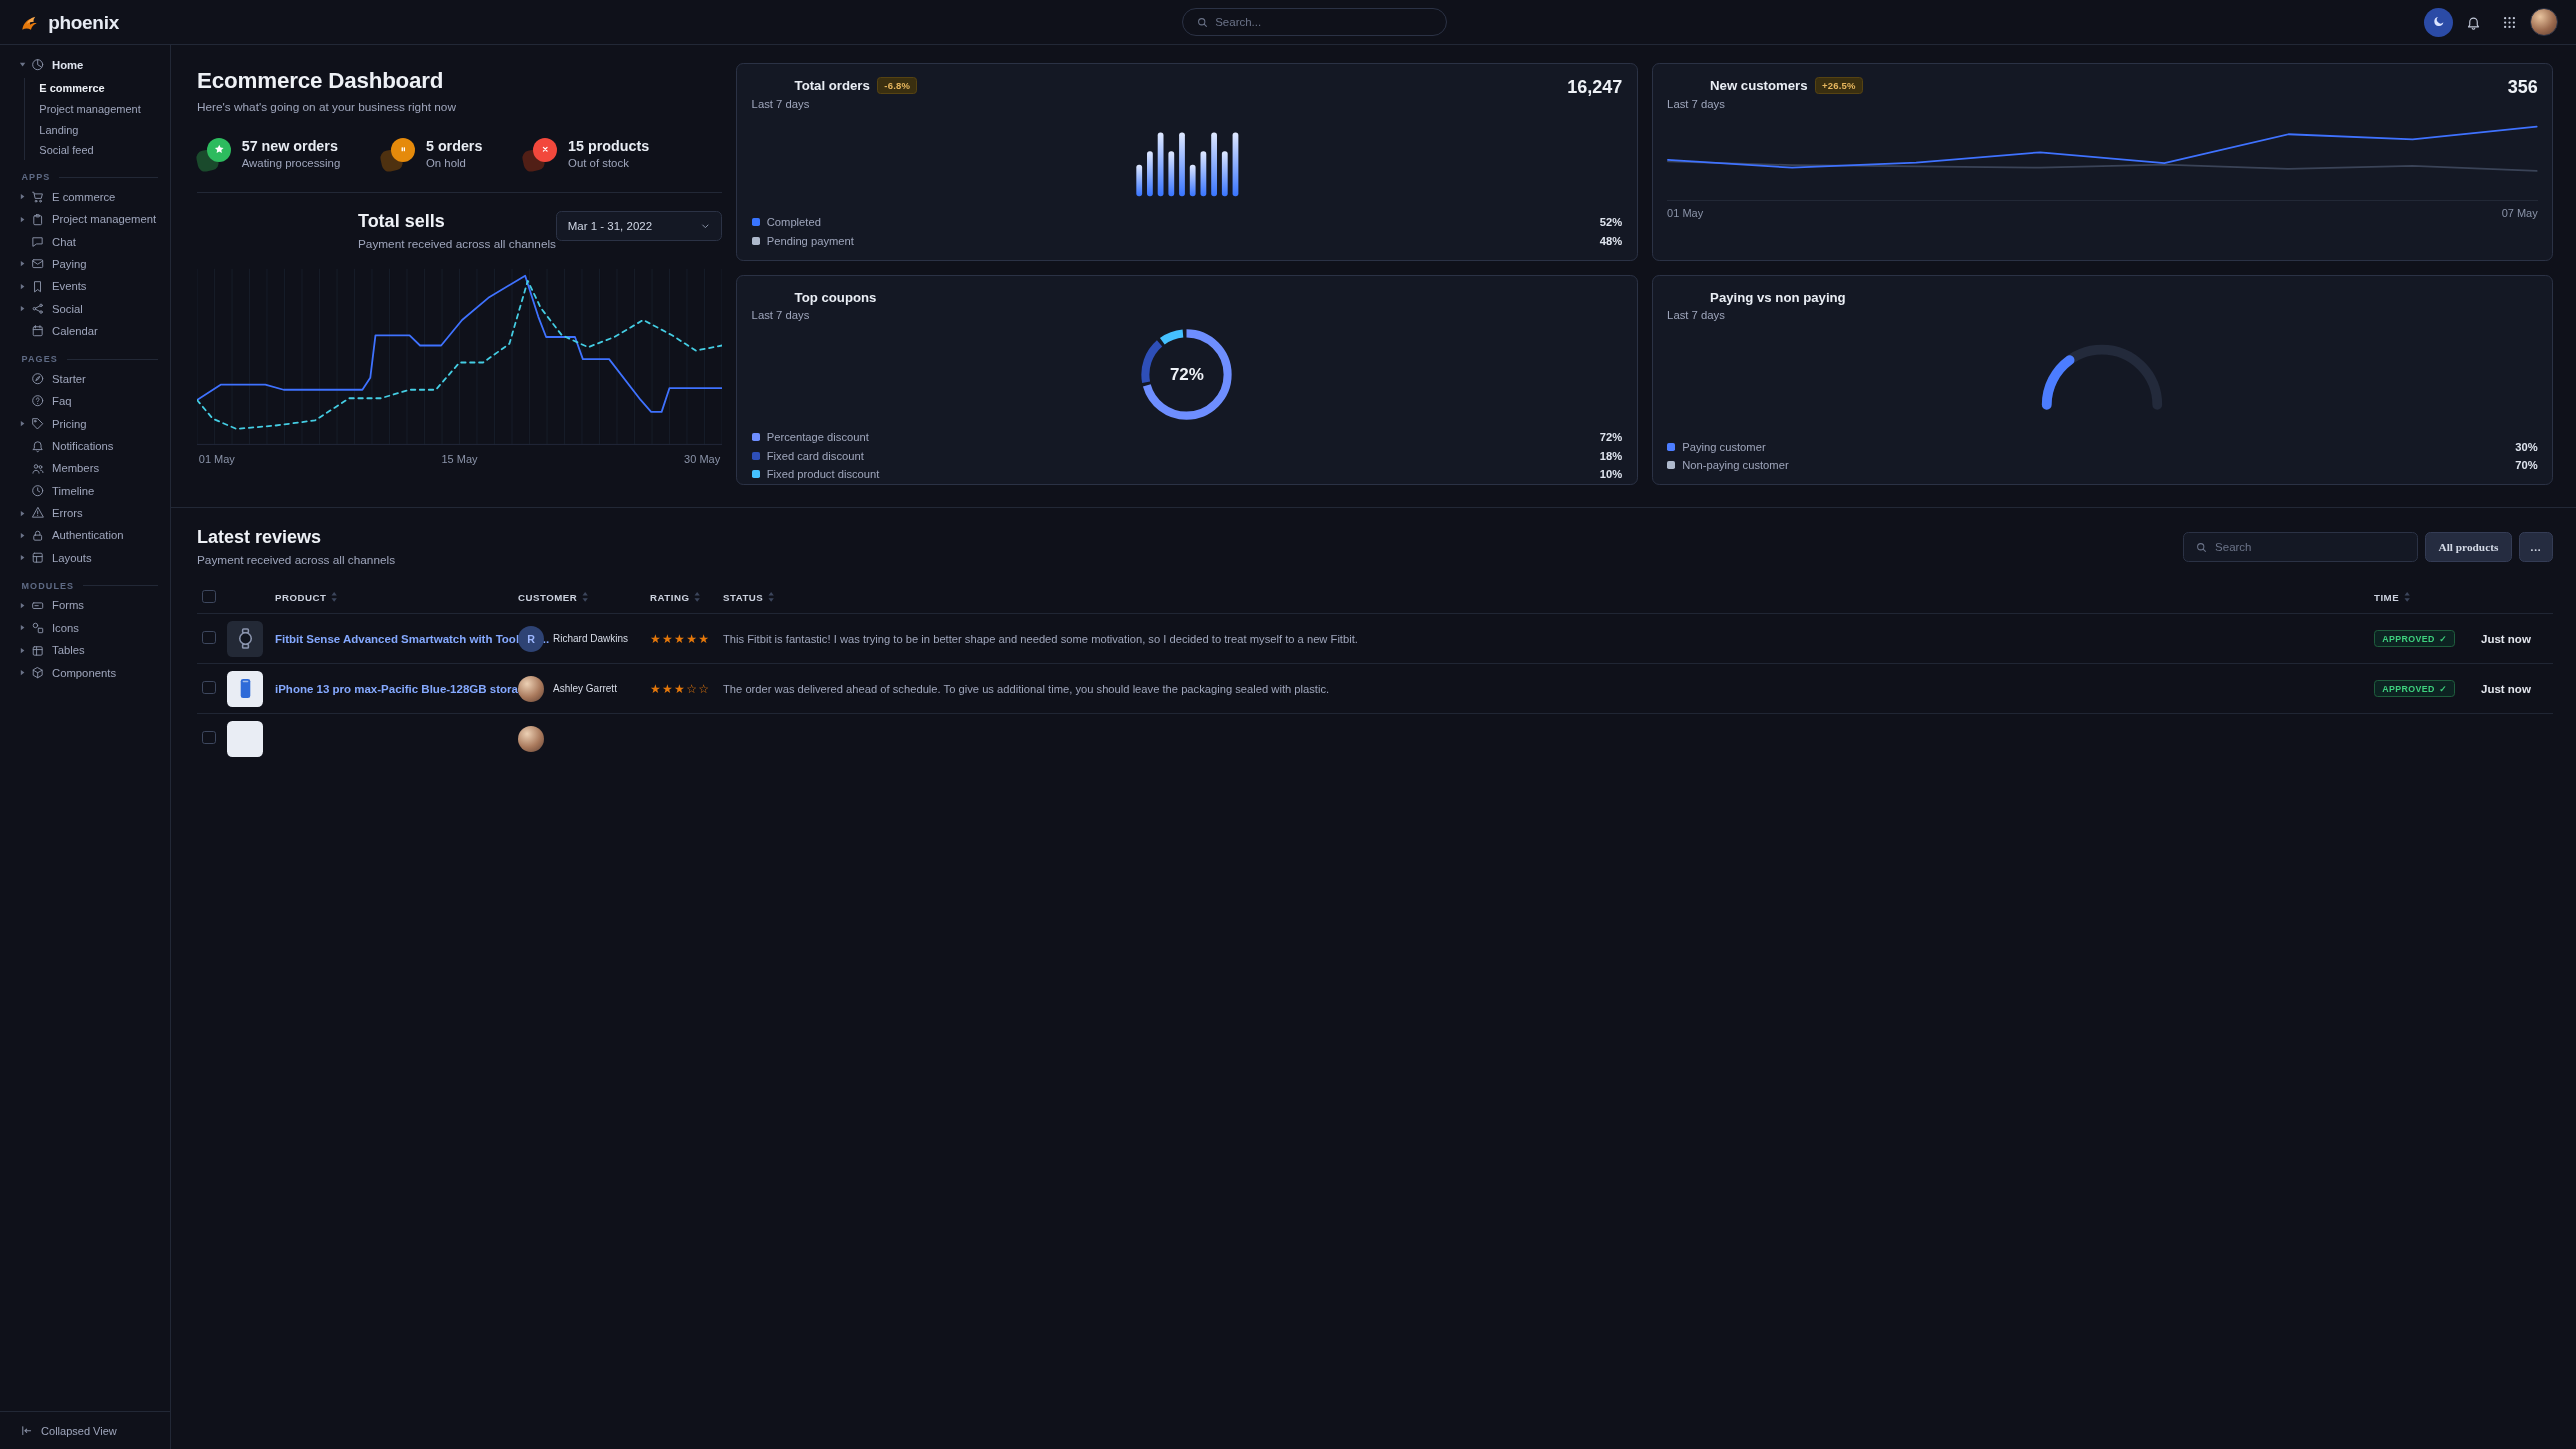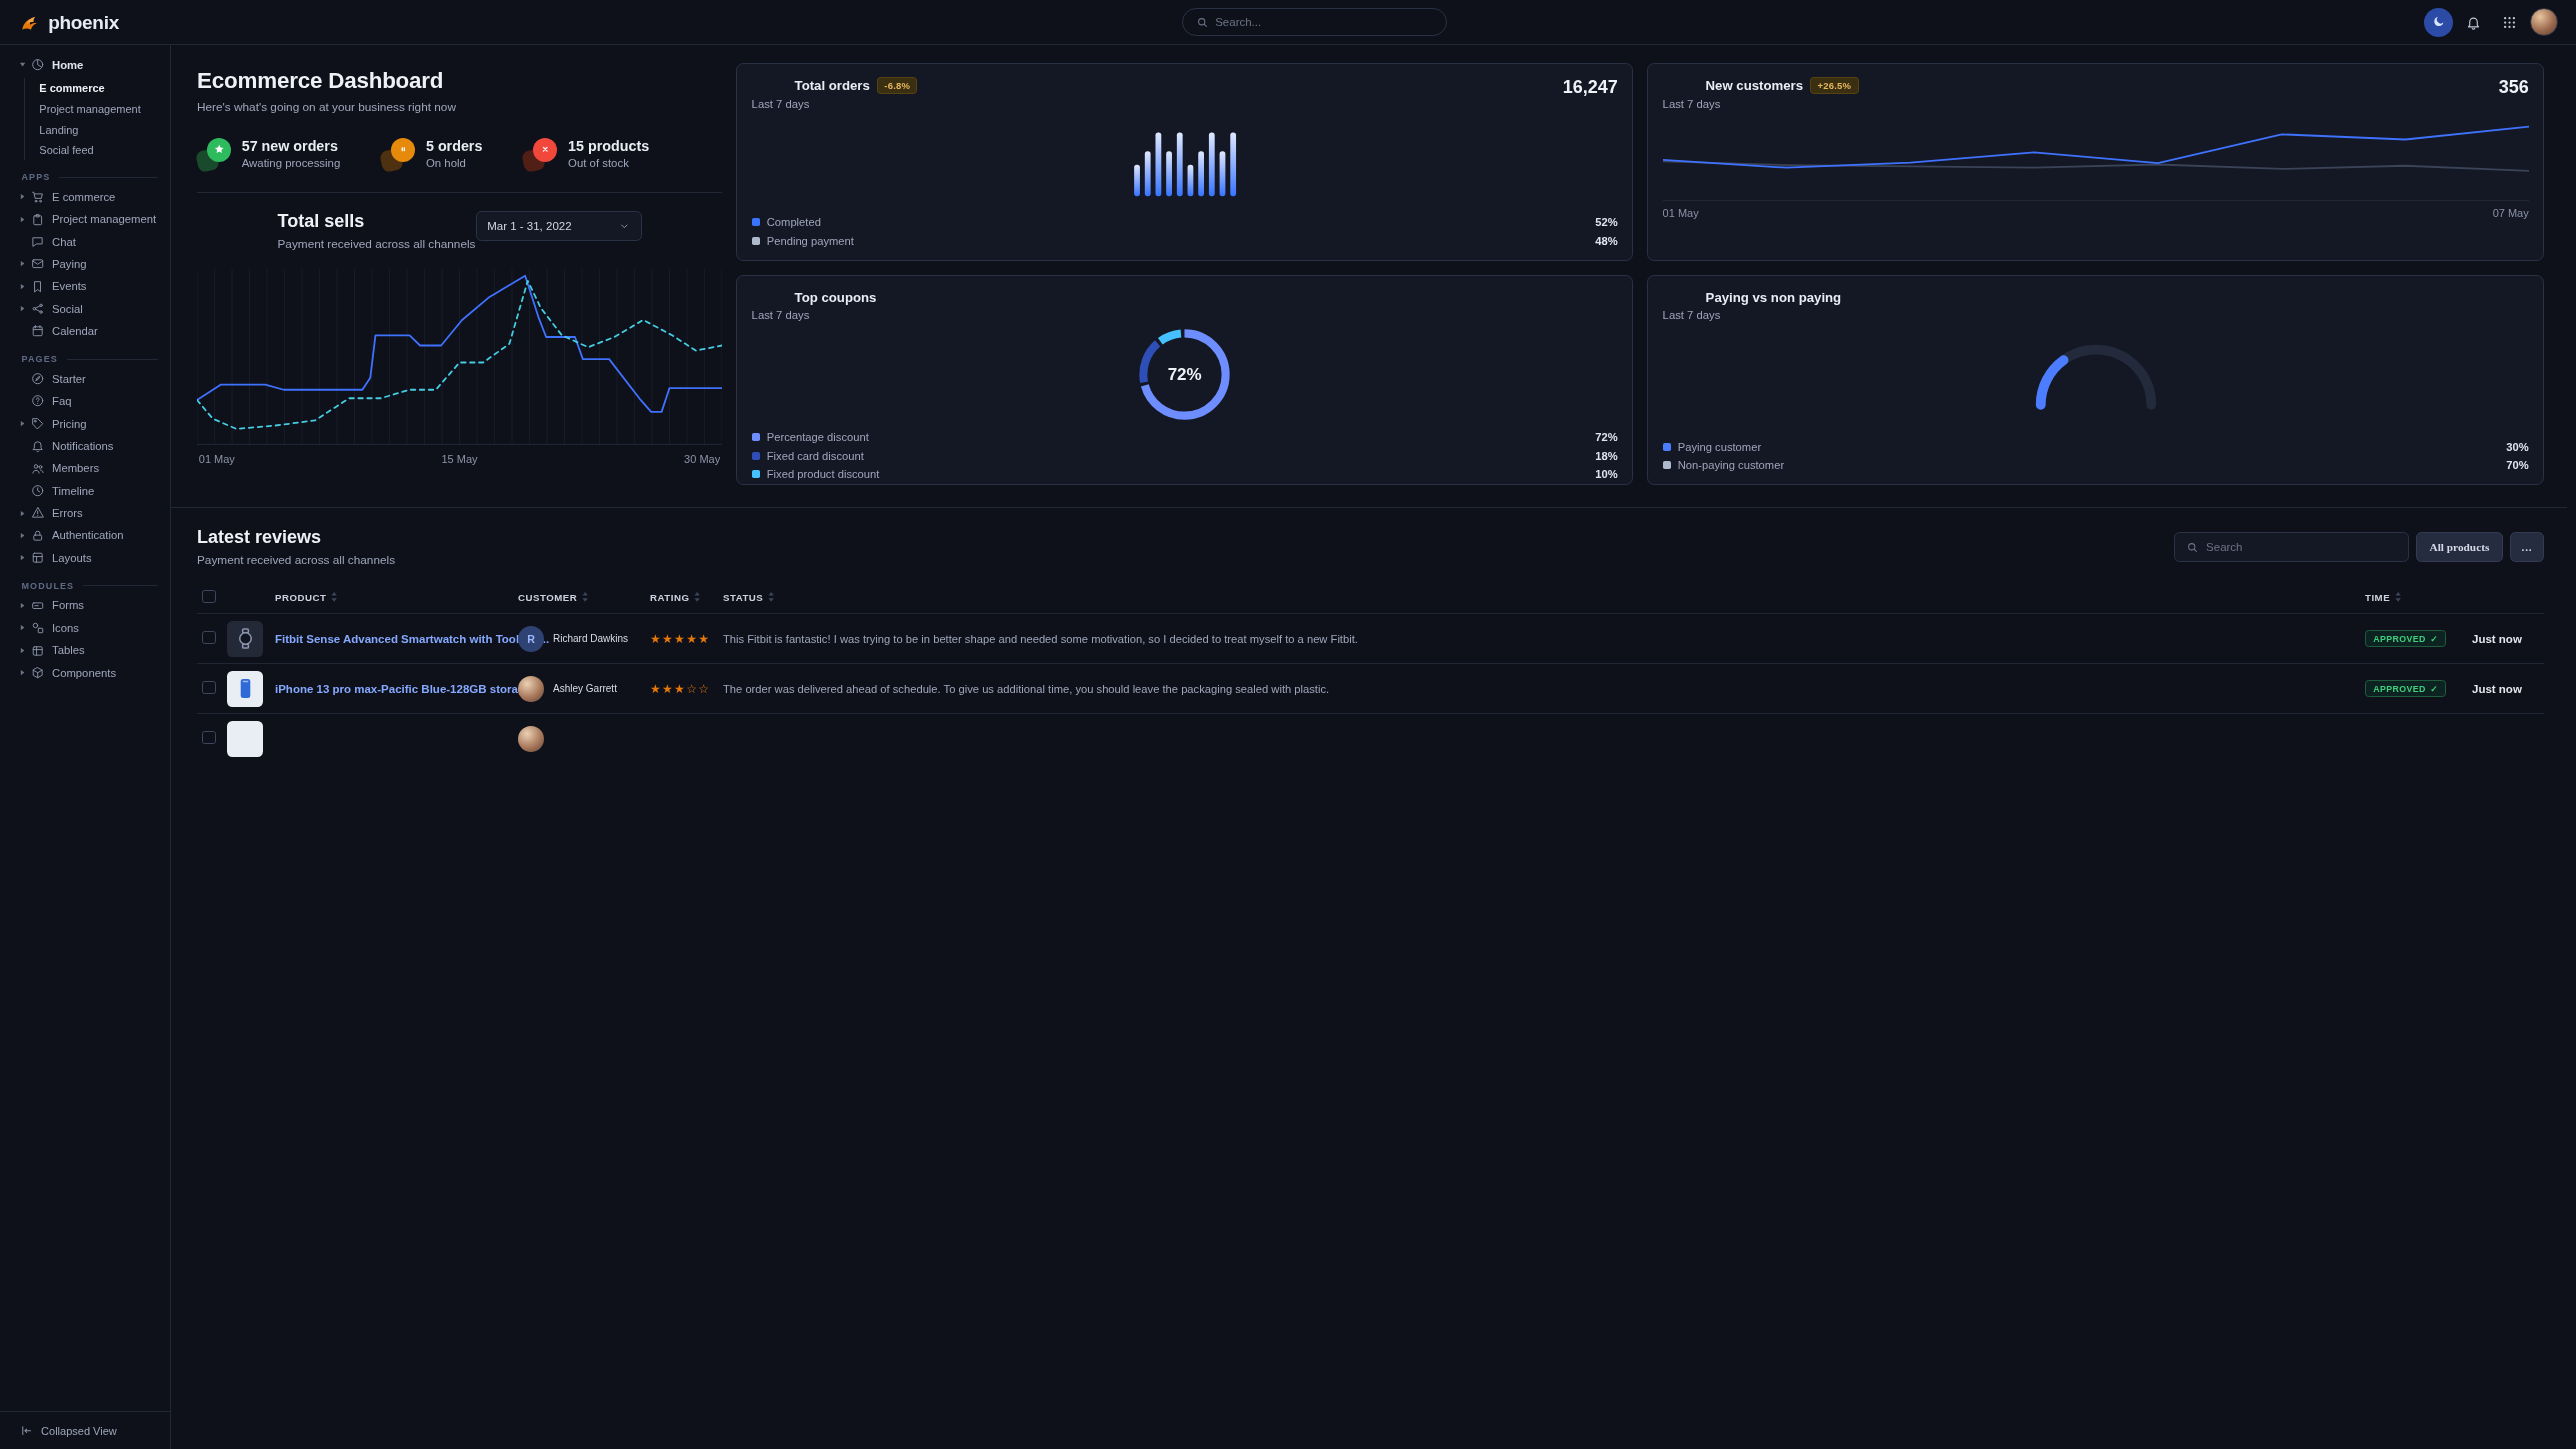--- a/index.html
+++ b/index.html
@@ -65,36 +65,36 @@
     padding: 0 12.5px 0 21.5px; font-size: 9px; font-weight: 700; letter-spacing: 1.1px;
     color: #5f6b85;
   }
   .section-label .rule { flex: 1; height: 0.9px; background: #222836; }
   .collapse-bar {
     height: 38px; border-top: 0.9px solid #222836; display: flex; align-items: center;
     gap: 8px; padding: 0 19.7px; font-size: 11px; color: #9fa6bc; cursor: pointer;
   }
   .collapse-bar .icon { width: 13.4px; height: 13.4px; color: #8b93a8; }
   
-  .main { position: absolute; top: 45px; left: 171px; right: 9px; }
+  .main { position: absolute; top: 45px; left: 171px; right: 0; }
   .dash-top { display: flex; gap: 14.3px; padding: 18px 23px 21.5px 26px; border-bottom: 0.9px solid #222836; }
   .left-col { width: 525px; flex: none; }
   h1 { font-size: 22.4px; font-weight: 700; color: #eef1f6; margin-top: 5.4px; letter-spacing: -0.2px; }
   .page-sub { margin-top: 5.4px; font-size: 11.8px; color: #9fa6bc; }
   .stats { margin-top: 23px; display: flex; gap: 41px; }
   .stat { display: flex; align-items: center; gap: 10.7px; }
   .stat-icon { width: 34px; height: 34px; position: relative; flex: none; }
   .stat-icon .blob { position: absolute; left: 0; bottom: 0; width: 20.6px; height: 20.6px; border-radius: 7.2px; transform: rotate(-12deg); }
   .stat-icon .circ { position: absolute; right: 0; top: 0.9px; width: 24px; height: 24px; border-radius: 50%; display: flex; align-items: center; justify-content: center; }
   .stat-icon .circ svg { width: 12.5px; height: 12.5px; }
   .stat-text { display: flex; flex-direction: column; gap: 2.7px; }
   .stat-title { font-size: 14.3px; font-weight: 700; color: #e8ecf3; }
   .stat-sub { font-size: 11.4px; color: #9fa6bc; }
   .divider { margin-top: 21.5px; border-top: 0.9px solid #222836; }
-  .sells-head { margin-top: 18px; display: flex; justify-content: center; align-items: flex-start; }
+  .sells-head { margin-top: 18px; display: flex; justify-content: flex-end; align-items: flex-start; }
   h2 { font-size: 18px; font-weight: 700; color: #eef1f6; }
   .sec-sub { margin-top: 4.5px; font-size: 11.8px; color: #9fa6bc; }
   .date-select {
     width: 166px; height: 29.5px; display: flex; align-items: center; justify-content: space-between;
     padding: 0 10.7px; border: 0.9px solid #2b3245; border-radius: 5.4px; background: #141824;
     color: #cfd6e4; font-size: 11.5px; font-family: inherit; cursor: pointer;
   }
   .sells-chart { display: block; width: 100%; height: 181px; margin-top: 16px; }
   .x-labels { display: flex; justify-content: space-between; margin-top: 5.4px; font-size: 11px; color: #8a93a8; padding: 0 1.8px; }
   

